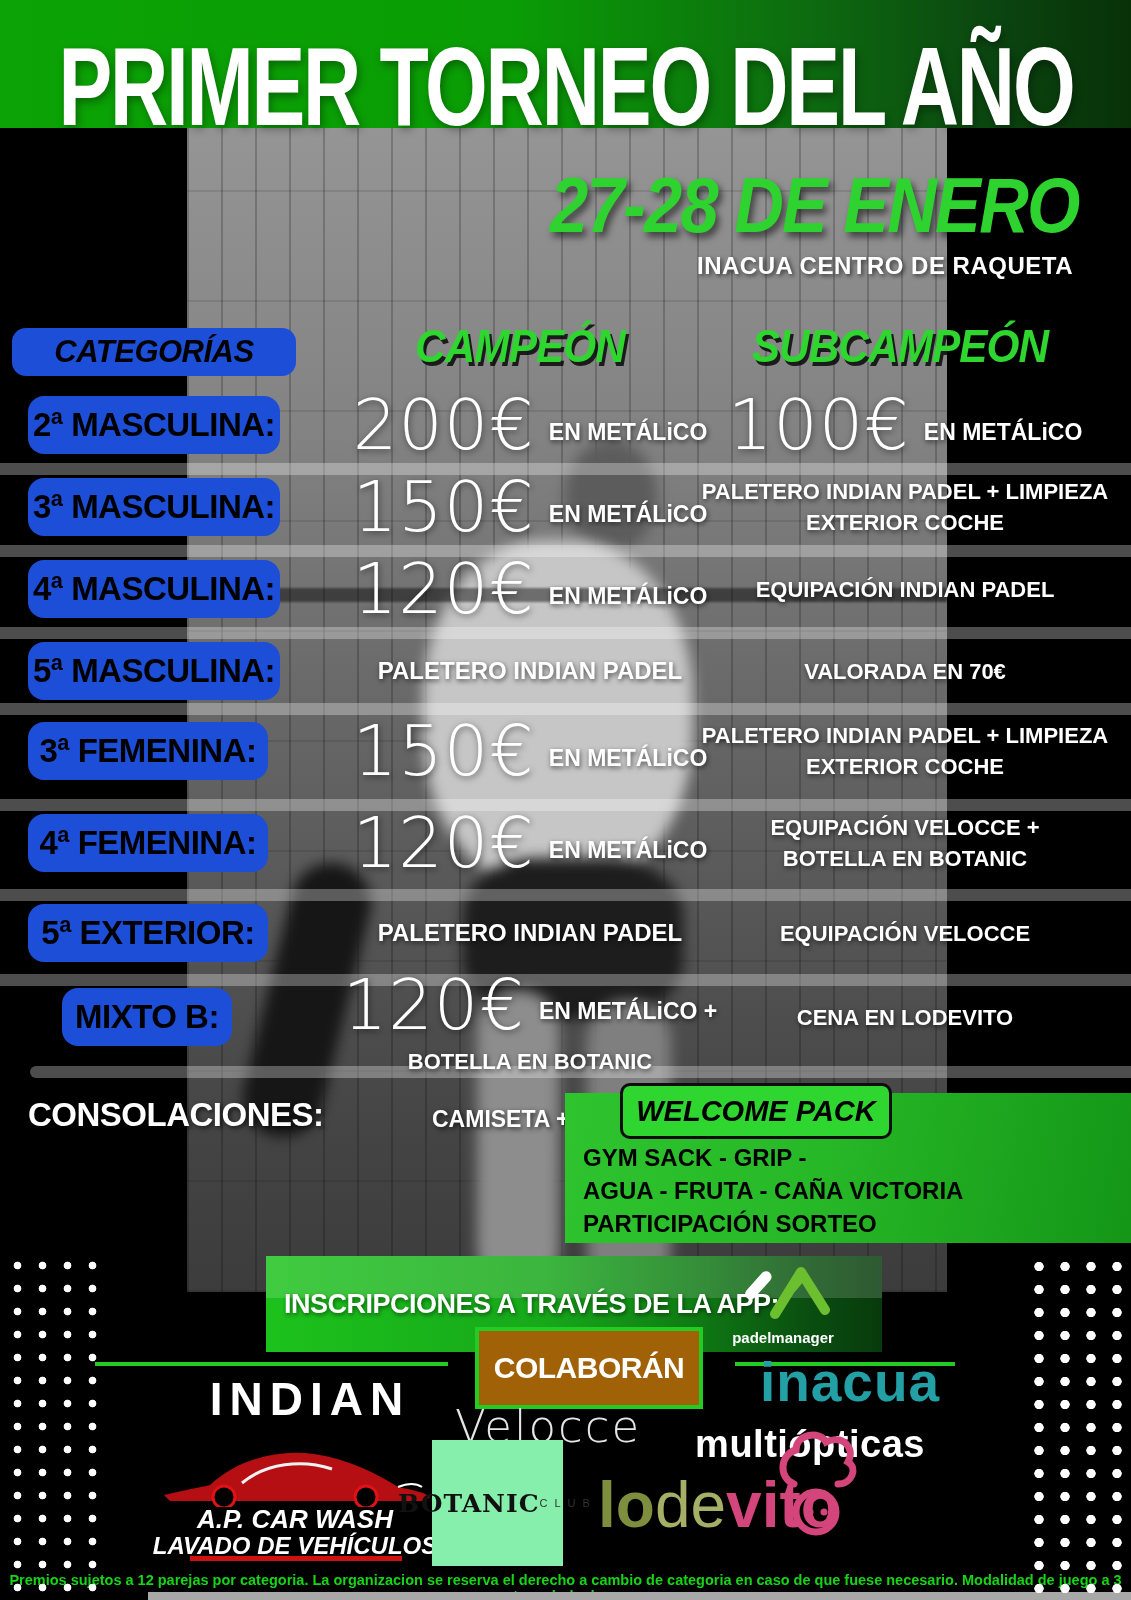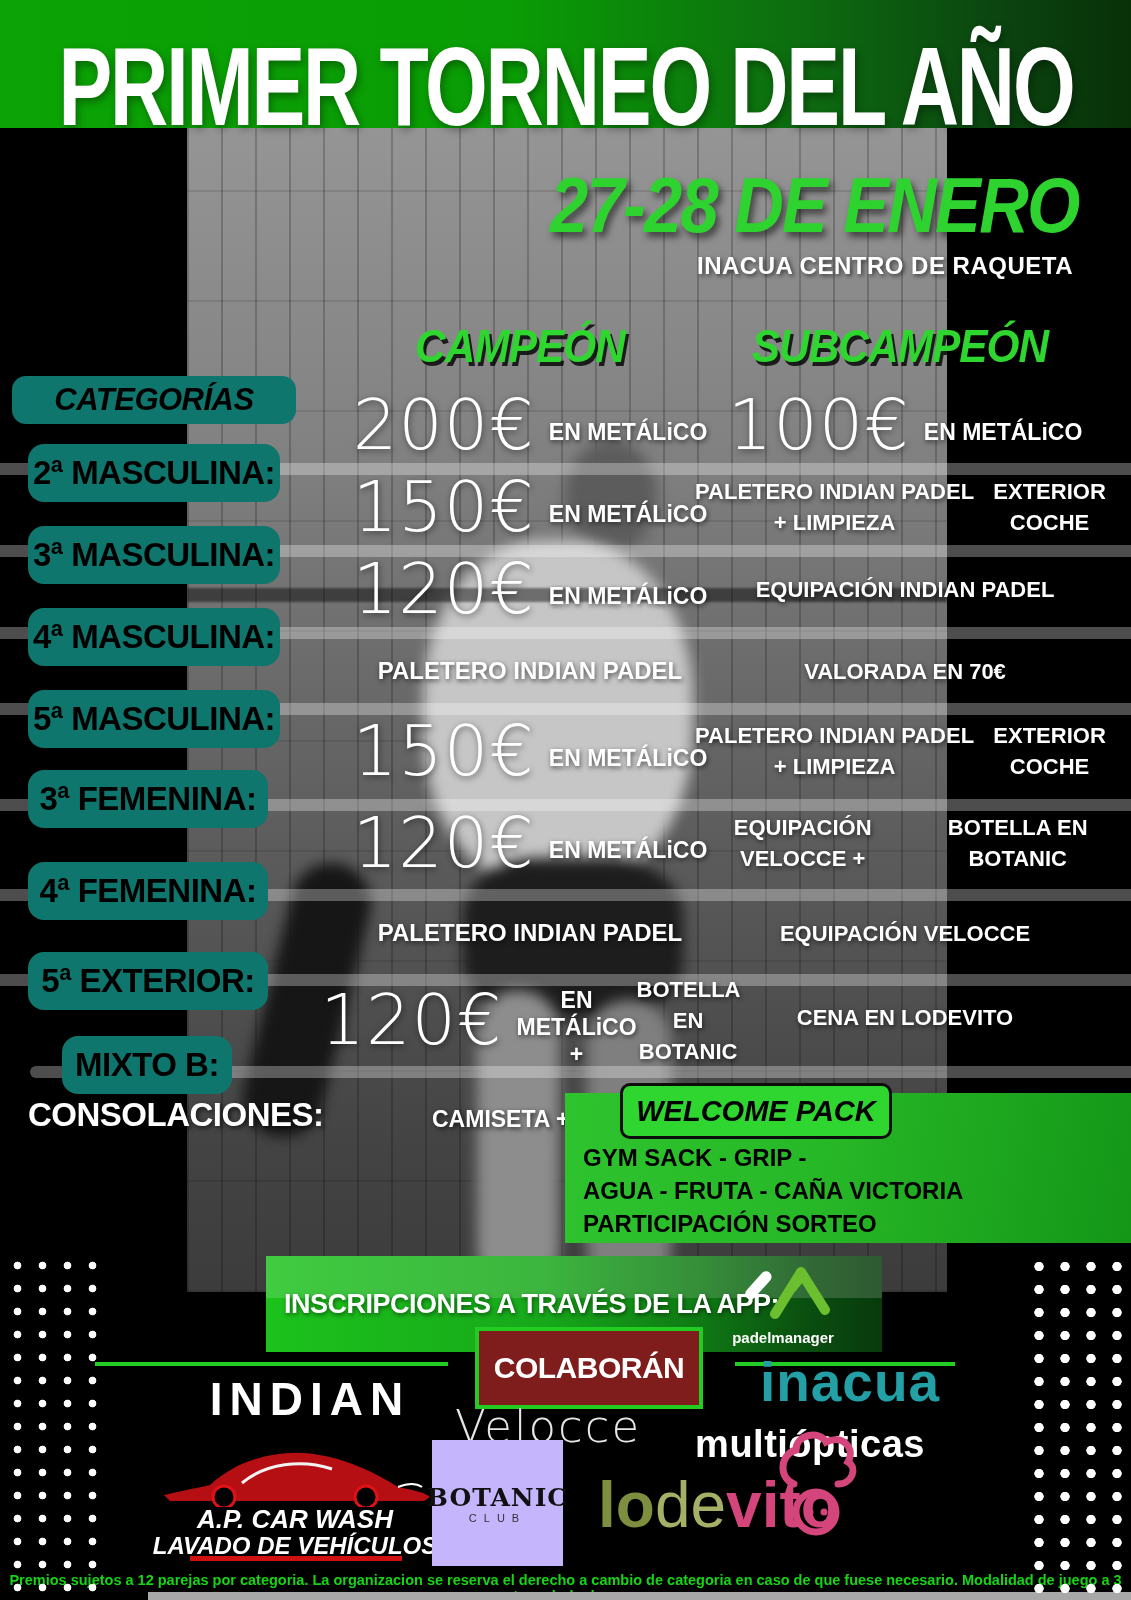--- a/index.html
+++ b/index.html
@@ -31,30 +31,30 @@
     font-style:italic;font-weight:900;font-size:78px;letter-spacing:-2px;
     transform:scaleX(.88);transform-origin:right center;text-shadow:4px 5px 8px rgba(0,0,0,.55);}
   .venue{position:absolute;right:58px;top:252px;z-index:6;color:#fff;font-weight:900;font-size:24px;
     letter-spacing:.5px;text-shadow:2px 2px 4px rgba(0,0,0,.6);}
 
   
   .stripe{position:absolute;left:0;width:1131px;height:12px;background:rgba(255,255,255,.30);z-index:3;}
   .stripe.capped{left:30px;width:1101px;border-radius:8px 0 0 8px;}
 
   
-  .pill{position:absolute;background:#0f766e;border-radius:16px;color:#000;z-index:4;
+  .pill{position:absolute;background:#1d4ed8;border-radius:16px;color:#000;z-index:4;
     display:flex;align-items:center;justify-content:center;font-weight:bold;font-size:33px;
-    letter-spacing:-.5px;margin-top:48px;}
+    letter-spacing:-.5px;}
   .pill.hdr{font-style:italic;font-size:31px;border-radius:14px;}
   .colhdr{position:absolute;z-index:4;color:#2fd62f;font-style:italic;font-weight:900;font-size:47px;
     text-align:center;transform:scaleX(.9);letter-spacing:-1px;
     text-shadow:3px 4px 0 rgba(0,0,0,.8);}
   .cell{position:absolute;z-index:4;display:flex;align-items:center;justify-content:center;
     color:#fff;text-align:center;}
-  .cell.col{flex-direction:row;}
+  .cell.col{flex-direction:column;}
   .amount{font-family:"DejaVu Sans",sans-serif;font-weight:200;font-size:70px;letter-spacing:1px;
     text-shadow:1px 2px 6px rgba(0,0,0,.5);}
   .note{font-weight:bold;font-size:23px;margin-left:14px;margin-top:14px;text-shadow:1px 2px 5px rgba(0,0,0,.6);}
   .ctext{font-weight:bold;font-size:24px;text-shadow:1px 2px 5px rgba(0,0,0,.6);}
   .sline{font-weight:bold;font-size:22px;line-height:31px;text-shadow:1px 2px 5px rgba(0,0,0,.6);}
 
   
   .consol-label{position:absolute;left:28px;top:1096px;z-index:4;color:#fff;font-weight:900;font-size:33px;
     letter-spacing:-.5px;text-shadow:2px 2px 5px rgba(0,0,0,.7);}
   .consol-value{position:absolute;left:432px;top:1106px;z-index:4;color:#fff;font-weight:bold;font-size:23px;
@@ -70,38 +70,38 @@
   
   .banner{position:absolute;left:266px;top:1256px;width:616px;height:96px;z-index:5;
     background:linear-gradient(90deg,#1cc21c 0%,#17a81a 45%,#0f7a14 70%,#0a4e10 88%,#083a0c 100%);}
   .banner::after{content:"";position:absolute;left:0;top:0;right:0;height:44%;background:rgba(255,255,255,.16);}
   .banner-label{position:absolute;left:18px;top:0;height:100%;display:flex;align-items:center;z-index:2;
     color:#fff;font-weight:900;font-size:27px;letter-spacing:-.5px;text-shadow:1px 2px 4px rgba(0,0,0,.5);}
   .pm-logo{position:absolute;left:452px;top:2px;width:130px;height:92px;z-index:2;text-align:center;}
   .pm-word{position:absolute;left:0;right:0;bottom:4px;color:#fff;font-size:15px;font-weight:bold;}
 
   
-  .colab-box{position:absolute;left:475px;top:1327px;width:220px;height:74px;z-index:5;background:#7f1d1d;
+  .colab-box{position:absolute;left:475px;top:1327px;width:220px;height:74px;z-index:5;background:#a16207;
     border:4px solid #22cc22;display:flex;align-items:center;justify-content:center;
     color:#fff;font-weight:900;font-size:30px;letter-spacing:-.5px;}
   .hline{position:absolute;height:4px;background:#22cc22;z-index:5;}
   .logo{position:absolute;z-index:5;text-align:center;}
   .logo-indian{left:192px;top:1372px;width:236px;color:#fff;font-weight:bold;font-size:46px;letter-spacing:7px;}
   .logo-velocce{left:446px;top:1400px;width:204px;color:#e6e6e6;font-weight:300;font-size:45px;letter-spacing:2px;
     font-family:"DejaVu Sans",sans-serif;}
   .logo-inacua{left:733px;top:1350px;width:234px;color:#23a0a5;font-weight:900;font-size:55px;letter-spacing:1px;}
   .logo-multi{left:653px;top:1423px;width:314px;color:#fff;font-weight:900;font-size:38px;letter-spacing:.5px;}
   .carwash-svg{position:absolute;left:150px;top:1437px;z-index:5;}
   .cw1{position:absolute;left:150px;top:1504px;width:290px;z-index:5;color:#fff;font-weight:900;font-style:italic;
     font-size:26px;text-align:center;}
   .cw2{position:absolute;left:140px;top:1532px;width:310px;z-index:5;color:#fff;font-weight:900;font-style:italic;
     font-size:24px;text-align:center;}
   .cw-underline{position:absolute;left:190px;top:1556px;width:212px;height:5px;background:#cf1111;z-index:5;}
-  .botanic{position:absolute;left:432px;top:1440px;width:131px;height:126px;background:#c4b5fd;z-index:5;
-    display:flex;flex-direction:column;align-items:center;justify-content:center;}
+  .botanic{position:absolute;left:432px;top:1440px;width:131px;height:126px;background:#86efac;z-index:5;
+    display:flex;flex-direction:row;align-items:center;justify-content:center;}
   .botanic-name{color:#111;font-weight:900;font-size:25px;letter-spacing:1px;font-family:"DejaVu Serif",serif;}
   .botanic-sub{color:#333;font-size:11px;letter-spacing:7px;}
   .lodevito{position:absolute;left:598px;top:1468px;z-index:5;font-size:64px;font-weight:900;white-space:nowrap;}
   .ld-lo{color:#7d8f3f;}
   .ld-de{color:#a5b066;font-weight:400;}
   .ld-vito{color:#d4457c;margin-top:8px;}
   .ld-doodle{position:absolute;left:772px;top:1424px;z-index:6;}
 
   
   .fineprint{position:absolute;left:0;top:1572px;width:1131px;z-index:6;text-align:center;color:#15d515;

